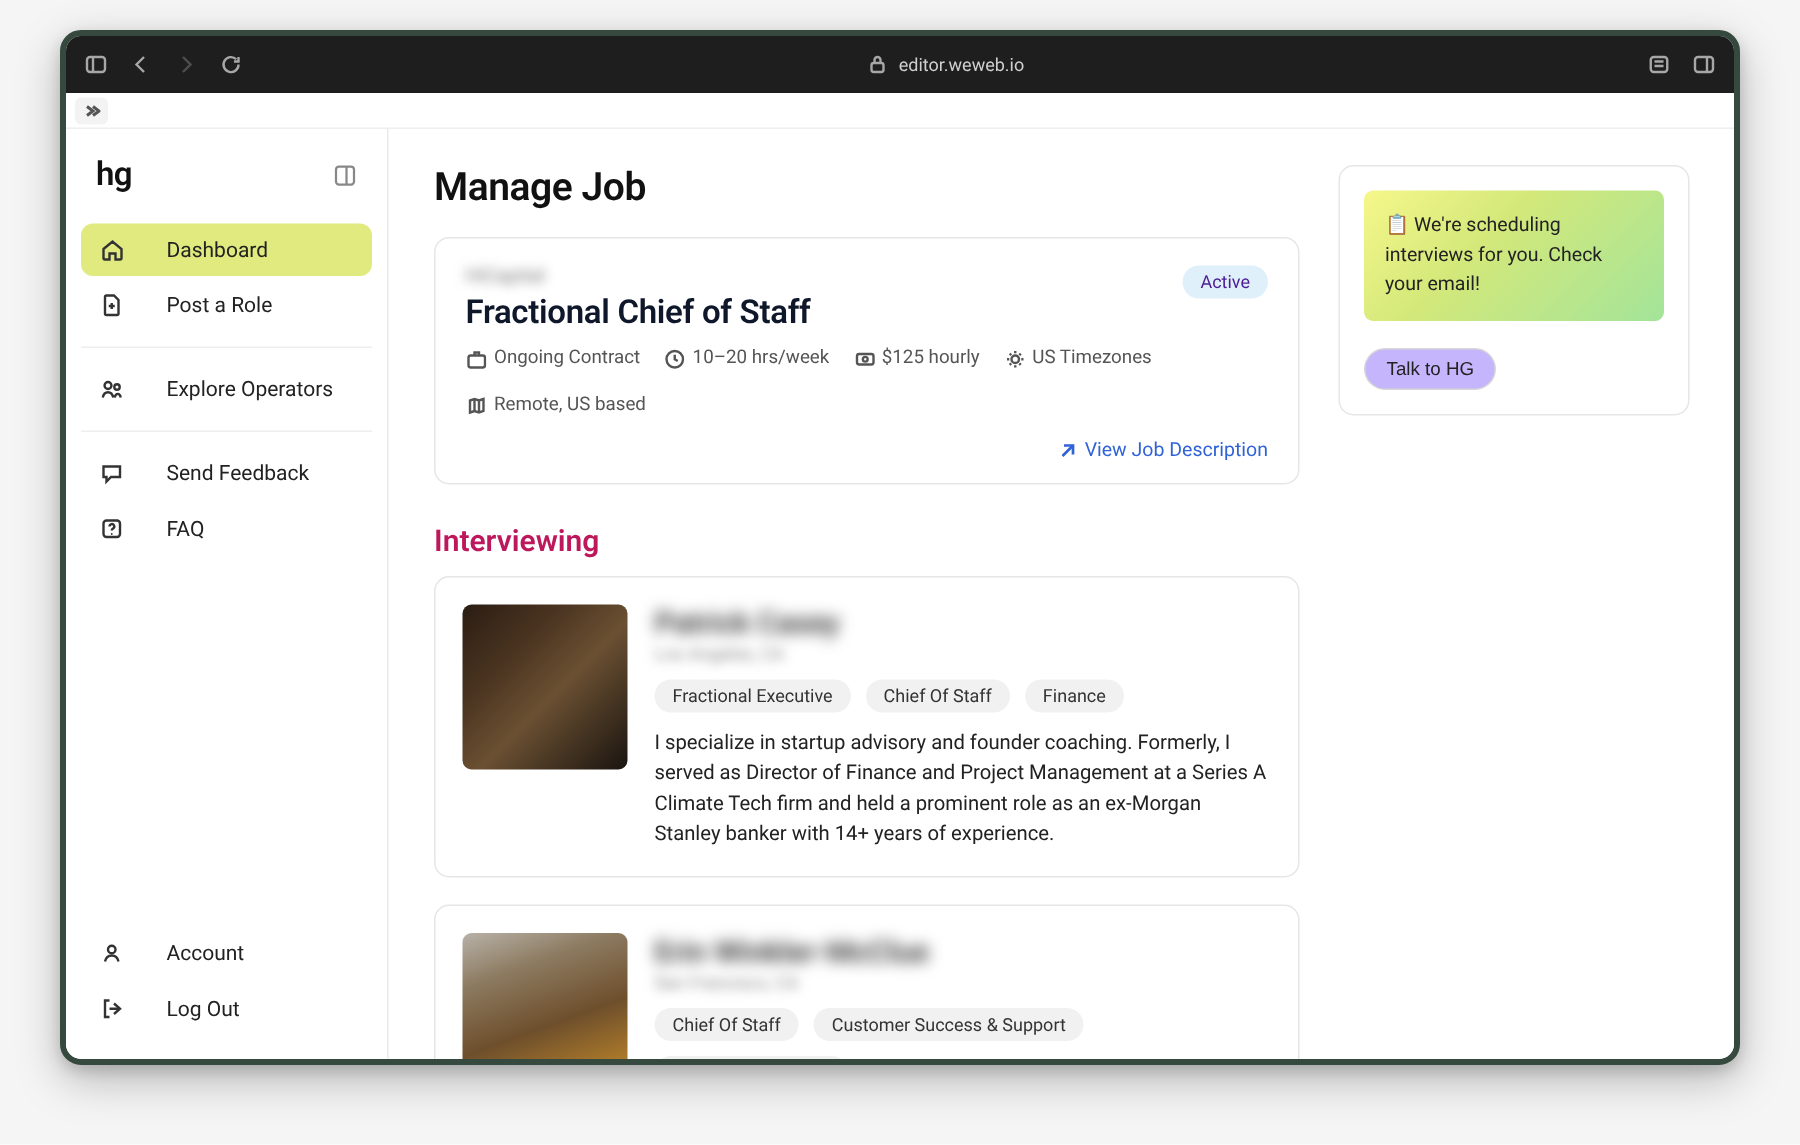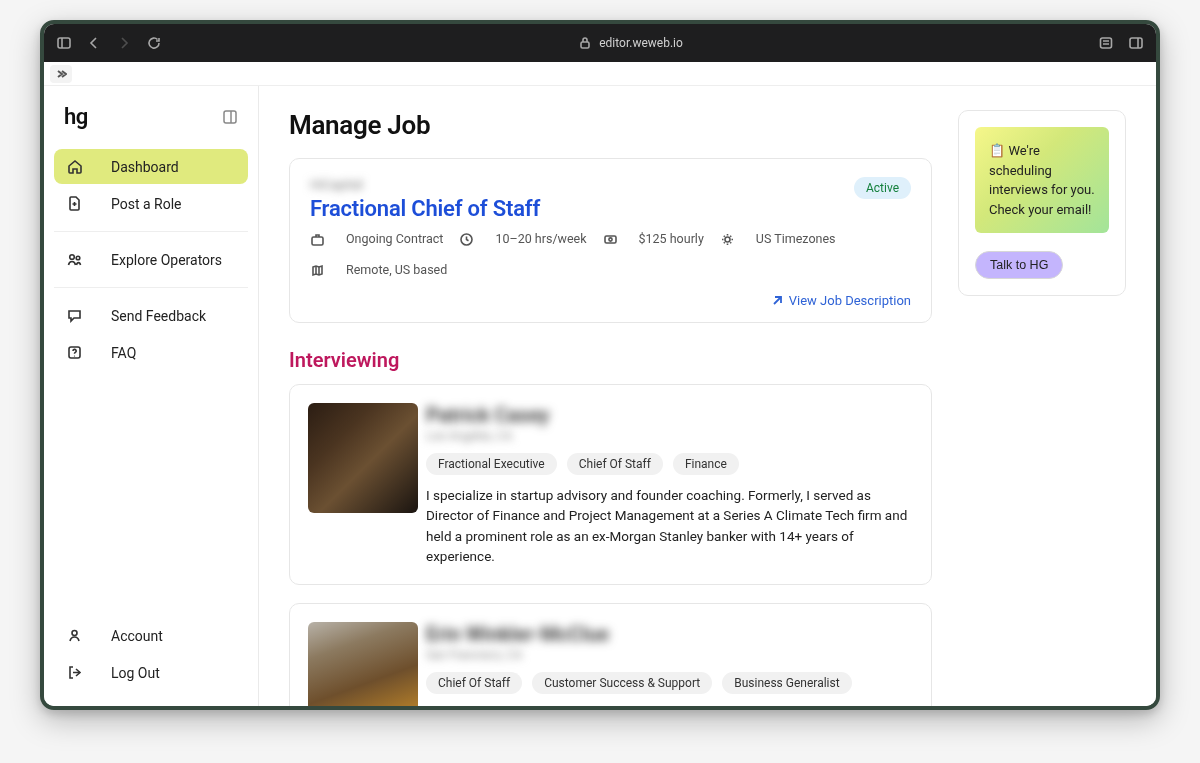--- a/index.html
+++ b/index.html
@@ -104,64 +104,64 @@
   .job-card {
     border:1px solid #e6e6e6;
     border-radius:10px;
     padding: 18px 20px 14px 20px;
     background:#fff;
   }
   .job-head { display:flex; justify-content:space-between; align-items:flex-start; }
   .job-company { color:#777; font-size:13px; filter: blur(4px); user-select:none; }
   .badge-active {
     background:#dff0fb;
-    color:#15803d;
+    color:#4c1d95;
     font-size:12px;
     padding:4px 12px;
     border-radius:14px;
   }
-  .job-title { font-size:22px; font-weight:600; margin-top:4px; color:#1d4ed8; letter-spacing:-.2px; }
+  .job-title { font-size:22px; font-weight:600; margin-top:4px; color:#0f172a; letter-spacing:-.2px; }
 
   .job-meta { display:flex; flex-wrap:wrap; gap:16px; margin-top:10px; color:#555; font-size:12.5px; }
-  .job-meta span { display:inline-flex; align-items:center; gap:22px; }
+  .job-meta span { display:inline-flex; align-items:center; gap:5px; }
   .job-meta svg { width:14px; height:14px; stroke:#555; stroke-width:1.6; fill:none; }
 
   .job-link { display:flex; justify-content:flex-end; margin-top:16px; }
   .job-link a { color:#2f63d6; font-size:13px; text-decoration:none; display:inline-flex; gap:6px; align-items:center; }
   .job-link svg { width:13px; height:13px; stroke:#2f63d6; stroke-width:1.8; fill:none; }
 
   h2.section { font-size:20px; font-weight:600; margin:25px 0 12px 0; color:#be185d; }
 
   .cand-card {
     border:1px solid #e6e6e6;
     border-radius:10px;
     padding:18px;
     display:flex;
-    gap:8px;
+    gap:18px;
     margin-bottom:18px;
     background:#fff;
   }
   .avatar {
     width:110px; height:110px;
     border-radius:6px;
     flex-shrink:0;
     background:#888;
   }
   .avatar.a1 { background: linear-gradient(135deg,#2b1d13 0%, #4a3420 30%, #6b5032 55%, #1a1410 100%); }
   .avatar.a2 { background: linear-gradient(160deg,#b8b2a8 0%, #8c7a60 25%, #6e4f2c 55%, #d49528 100%); }
   .cand-body { flex:1; min-width:0; }
   .cand-name { font-size:20px; font-weight:600; color:#333; filter:blur(5px); user-select:none; margin-bottom:2px; }
   .cand-sub { font-size:12px; color:#888; filter:blur(4px); user-select:none; margin-bottom:10px; }
   .tags { display:flex; gap:10px; flex-wrap:wrap; margin-bottom:10px; }
   .tag { background:#f1f1f1; border-radius:12px; padding:4px 12px; font-size:12px; color:#333; }
   .cand-desc { font-size:13.5px; color:#222; line-height:1.5; }
 
   
   .right {
-    width:168px;
+    width:234px;
     border:1px solid #e6e6e6;
     border-radius:10px;
     padding:16px;
     flex-shrink:0;
   }
   .banner {
     background: linear-gradient(135deg,#f6f78a 0%, #d3e87a 40%, #a3e49a 100%);
     border-radius:6px;
     padding:14px 14px;
     font-size:13px;

